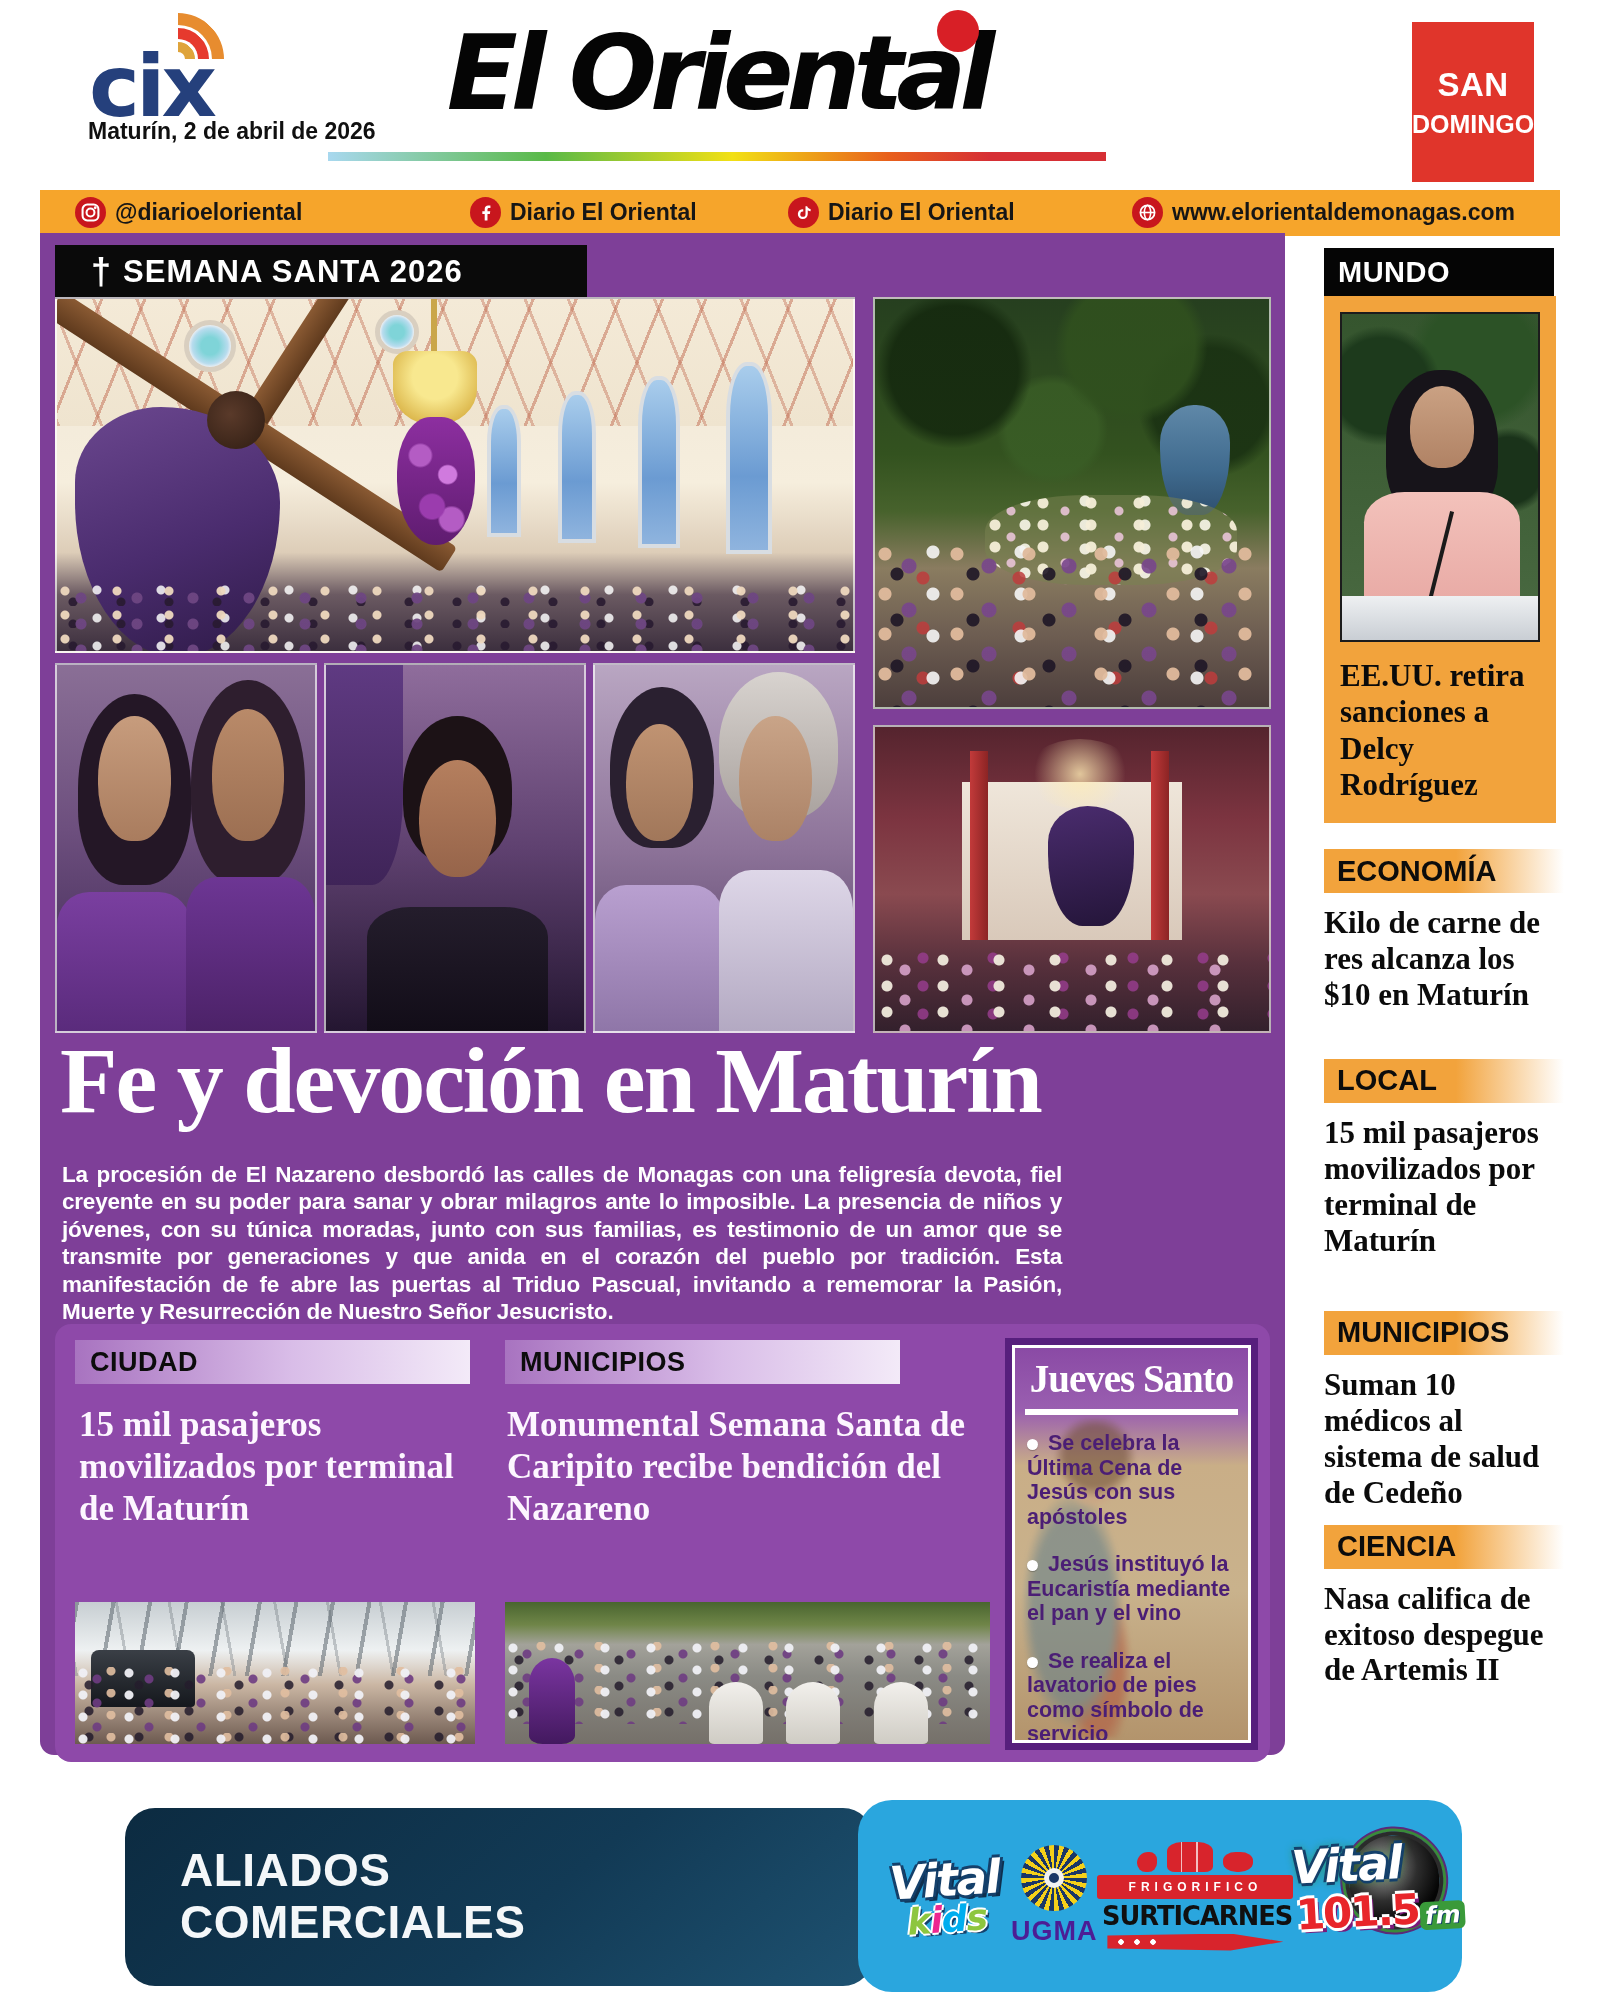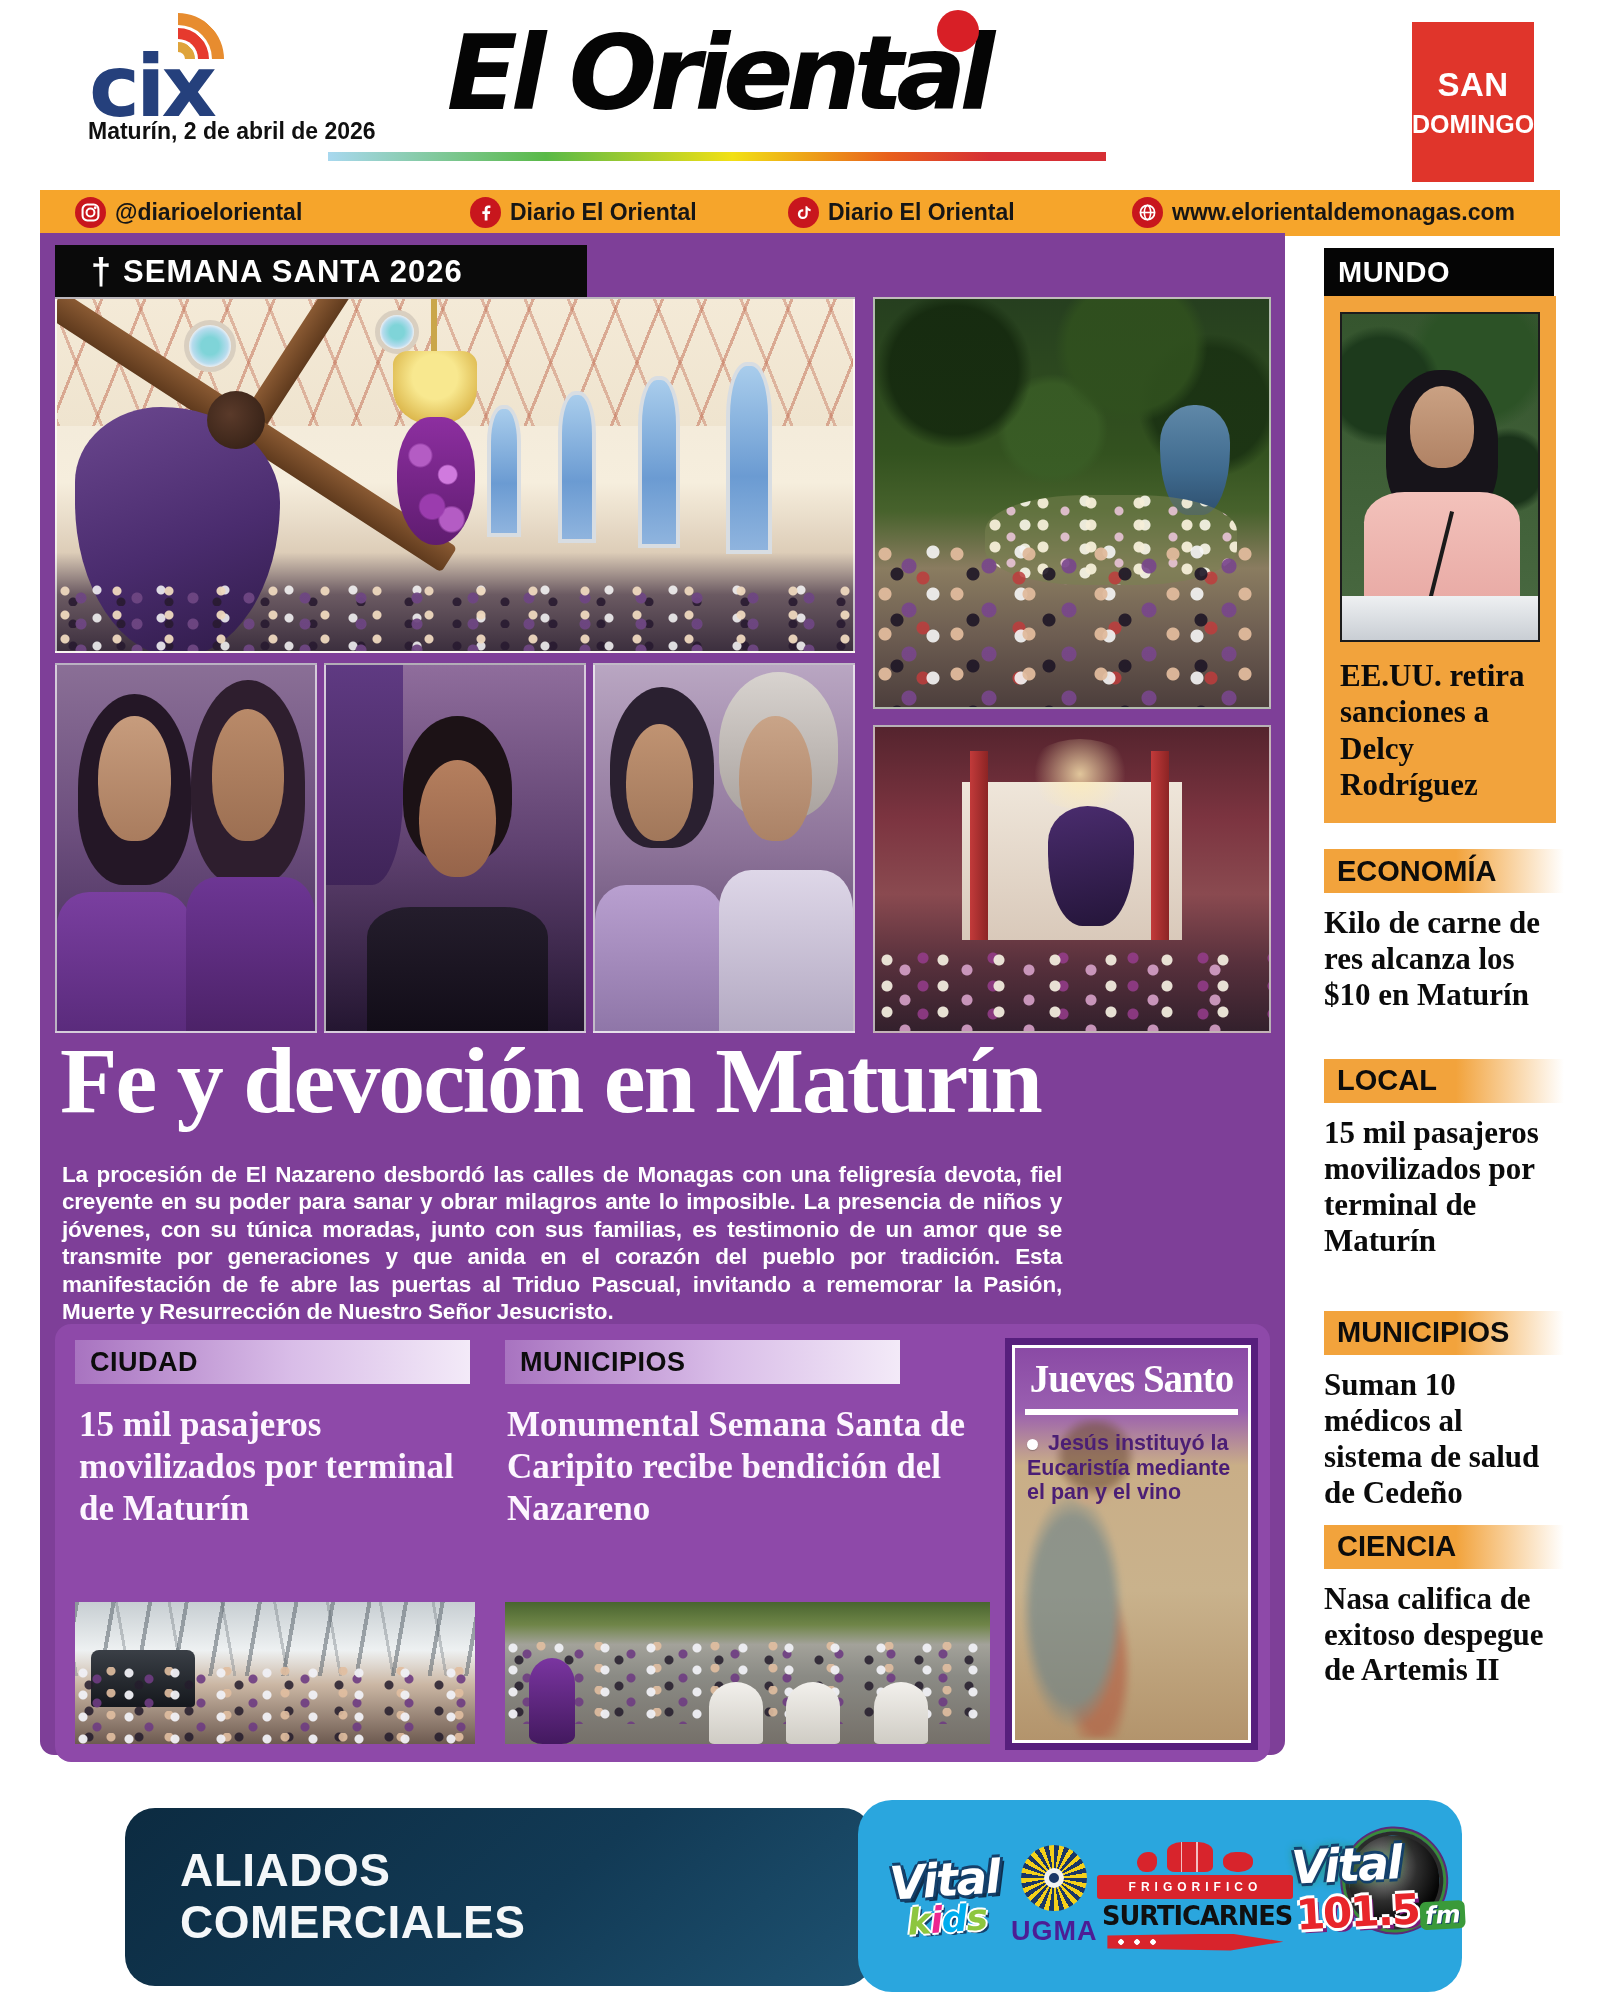--- a/index.html
+++ b/index.html
@@ -443,21 +443,23 @@
         <div class="white-fig" style="left:58%;"></div>
         <div class="white-fig" style="left:76%;"></div>
       </div>
 
       <div class="jueves">
         <div class="jv-inner">
           <div class="jv-fig"></div>
           <div class="jv-title">Jueves Santo</div>
           <div class="jv-rule"></div>
           <ul class="jv-list">
+            <li>Se celebra la Última Cena de Jesús con sus apóstoles</li>
             <li>Jesús instituyó la Eucaristía mediante el pan y el vino</li>
+            <li>Se realiza el lavatorio de pies como símbolo de servicio</li>
 
           </ul>
         </div>
       </div>
     </div>
   </div>
 
   <div class="sidebar">
     <div class="kicker-black">MUNDO</div>
     <div class="world-card">

